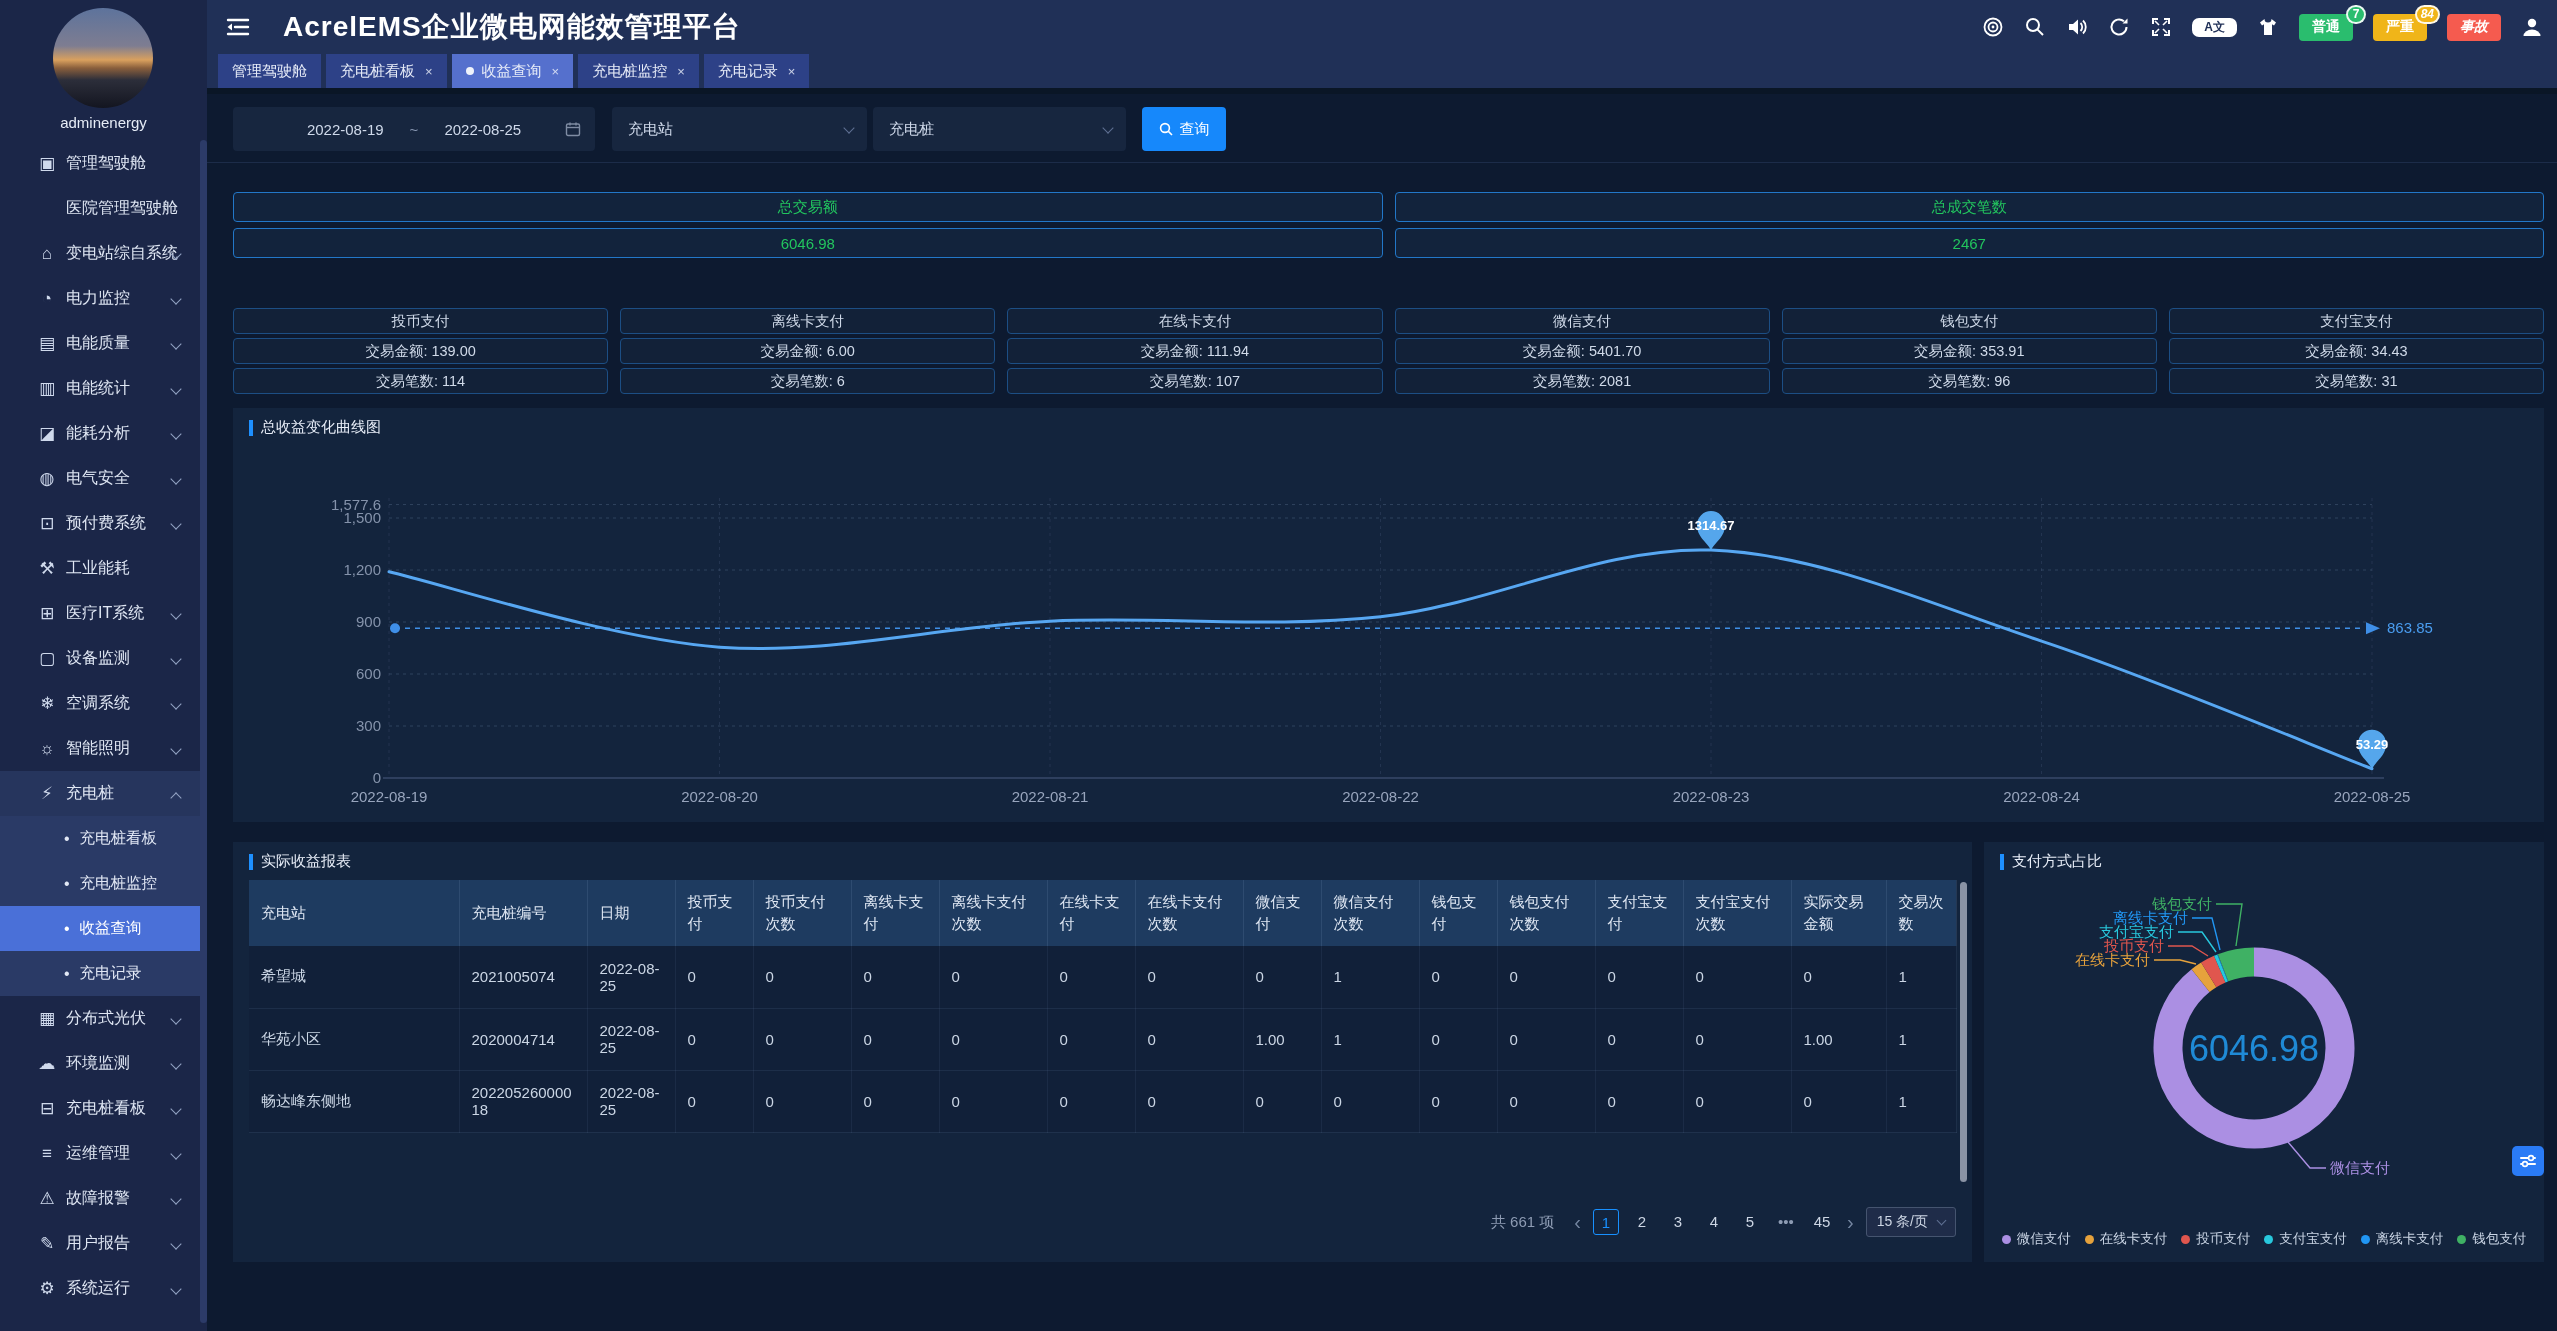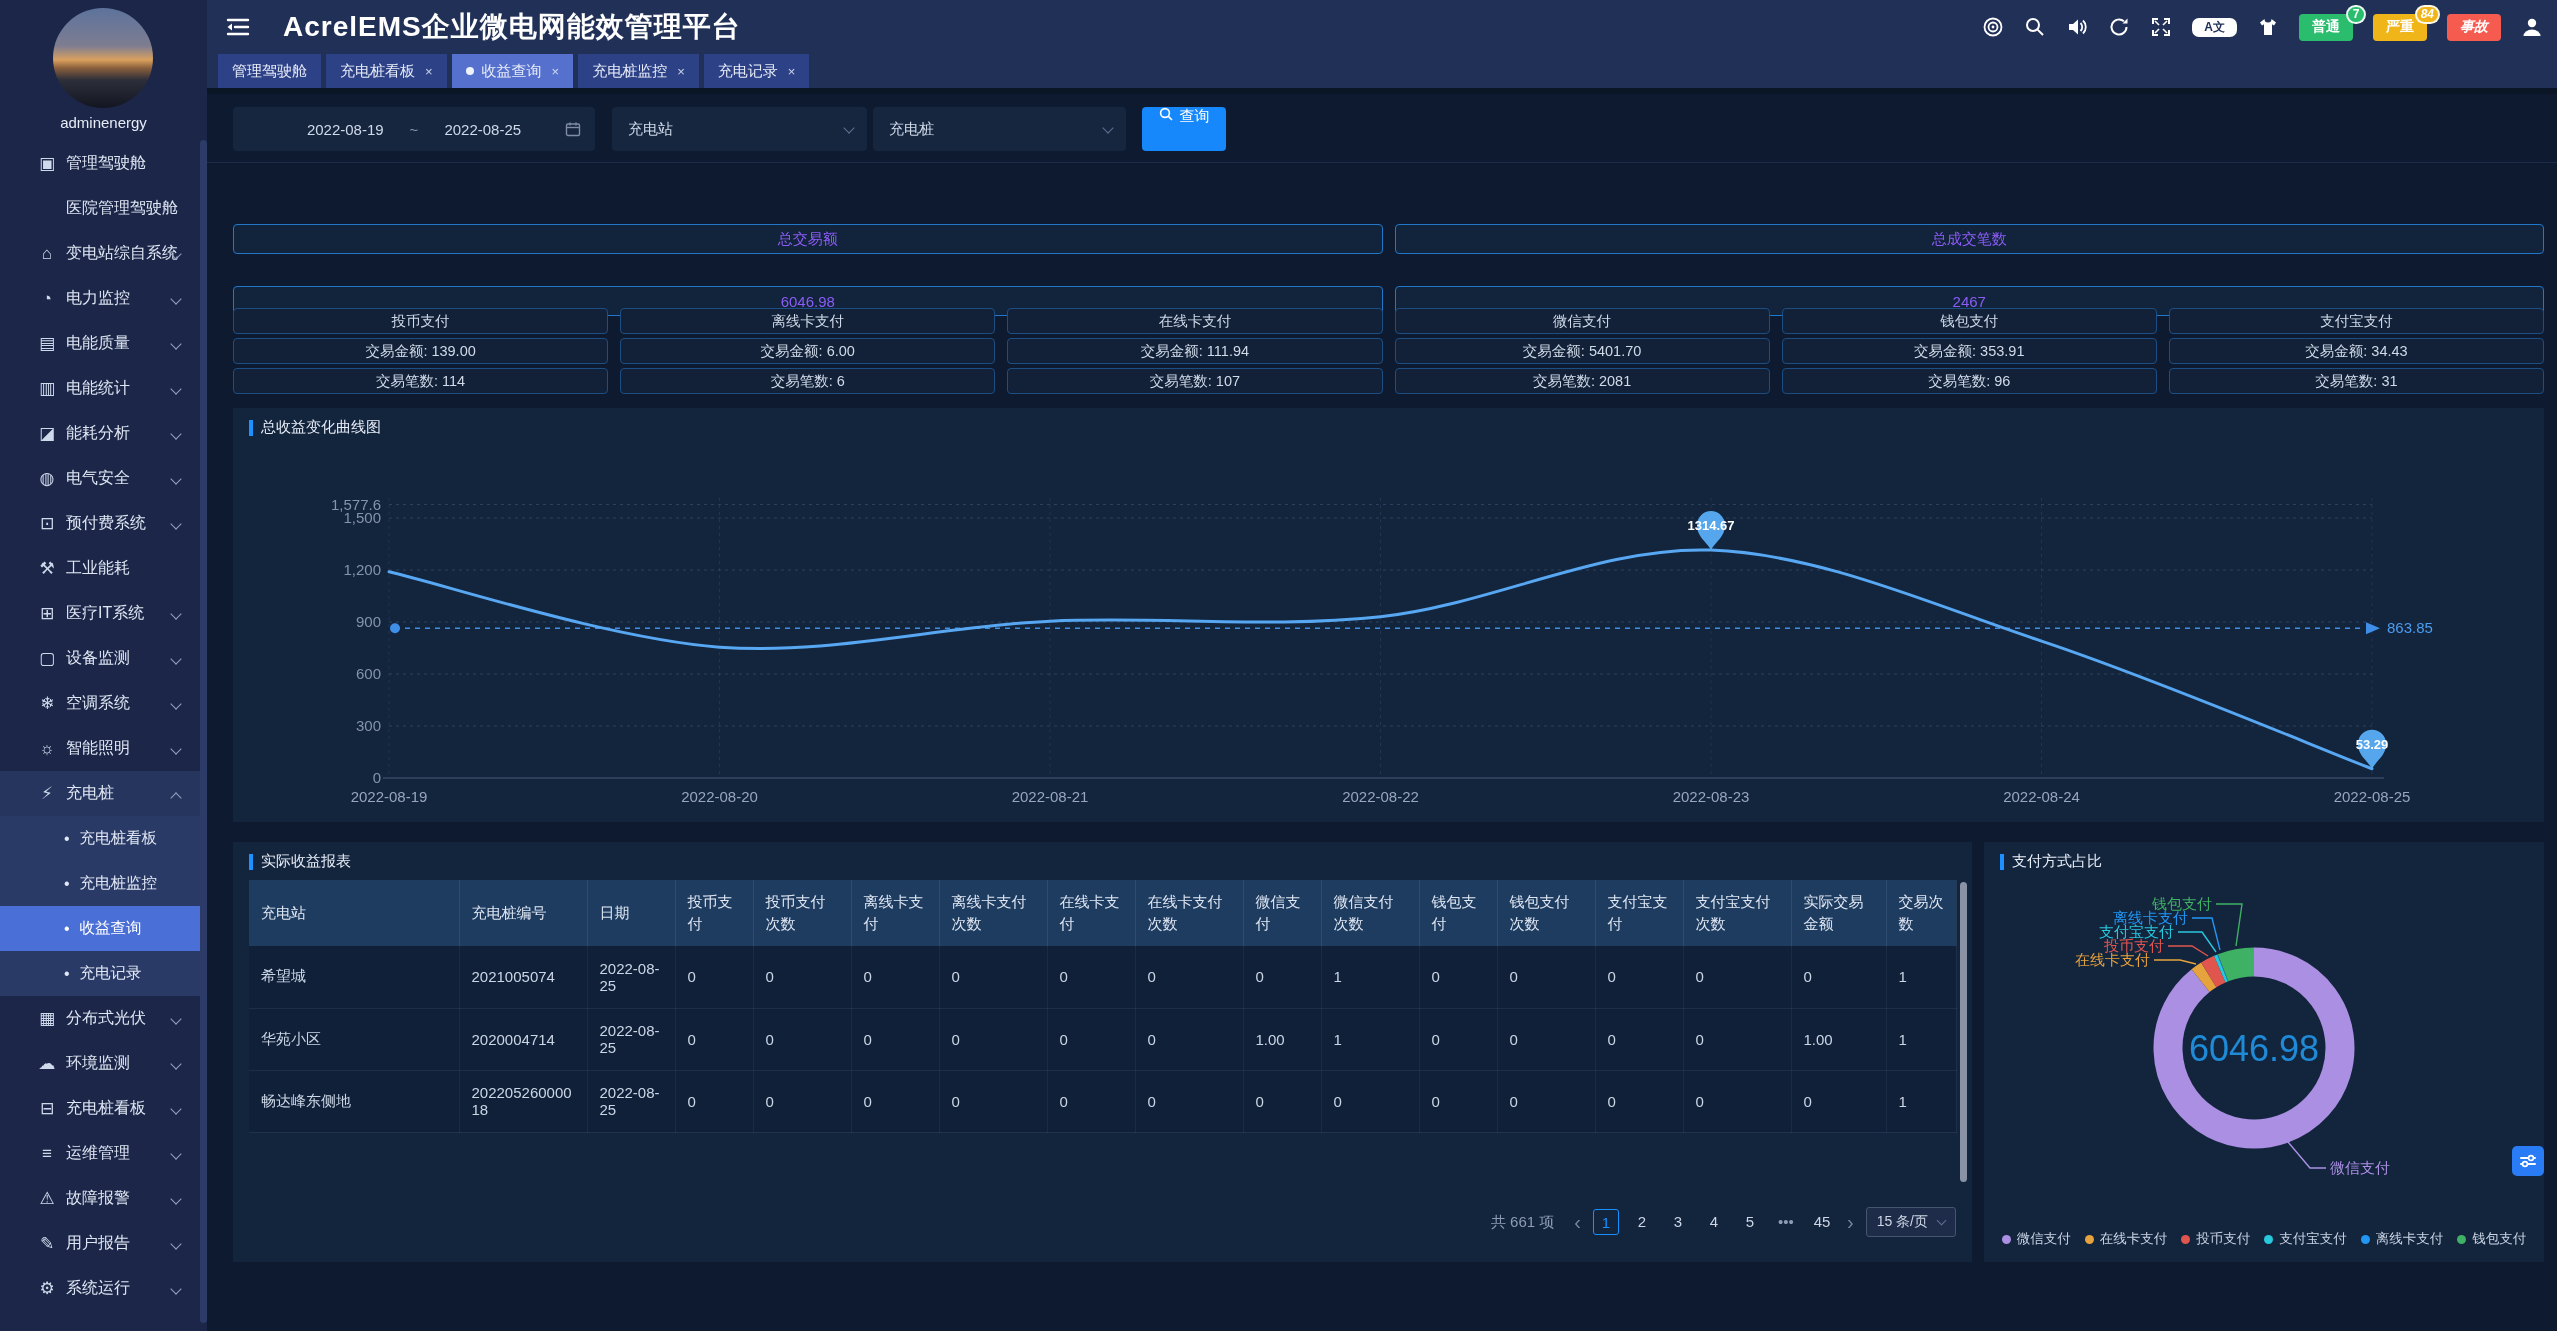--- a/index.html
+++ b/index.html
@@ -51,27 +51,27 @@
   
   #content { position:absolute; left:207px; top:94px; right:0; bottom:0; background:#0d1a30; }
   #query-row { position:absolute; top:13px; left:26px; height:44px; display:flex; align-items:center; }
   .field { height:44px; background:#17263f; border-radius:4px; color:#cfd9ea; font-size:15px;
     display:flex; align-items:center; position:relative; cursor:pointer; }
   .date-field { width:362px; justify-content:center; gap:26px; margin-right:17px; }
   .sel-field { padding:0 16px; margin-right:6px; }
   .sel-field .chev { position:absolute; right:14px; top:17px; width:8px; height:8px;
     border-right:1.5px solid #5f7093; border-bottom:1.5px solid #5f7093; transform:rotate(45deg); }
   #search-btn { width:84px; height:44px; margin-left:10px; background:#1688fb; border:none; border-radius:4px;
-    color:#fff; font-size:15px; display:flex; justify-content:center; gap:7px; cursor:pointer; }
+    color:#fff; font-size:15px; display:flex; align-items:center; justify-content:center; gap:7px; cursor:pointer; }
   #divider { position:absolute; top:68px; left:0; right:0; height:1px; background:#1c2c49; }
 
   #summary-row { position:absolute; top:98px; left:26px; right:13px; display:flex; gap:12px; }
   .sum-card { flex:1; }
   .sum-box { height:30px; border:1px solid #2277c8; border-radius:4px; background:#12233c; margin-bottom:6px;
-    display:flex; align-items:center; justify-content:center; color:#8b5cf6; font-size:15px;margin-top:32px; }
+    display:flex; align-items:center; justify-content:center; color:#22c55e; font-size:15px; }
   #payment-row { position:absolute; top:214px; left:26px; right:13px; display:flex; gap:12px; }
   .pay-card { flex:1; }
   .pay-box { height:26px; border:1px solid #1c4e84; border-radius:4px; background:#122138; margin-bottom:4px;
     display:flex; align-items:center; justify-content:center; color:#d0dae9; font-size:14.5px; }
 
   .panel { position:absolute; background:#13243d; }
   .panel-title { position:absolute; top:10px; left:16px; display:flex; align-items:center; z-index:2; }
   .panel-title .bar { width:4px; height:16px; background:#1e90ff; margin-right:8px; }
   .panel-title span { color:#e8eef8; font-size:15px; }
 

